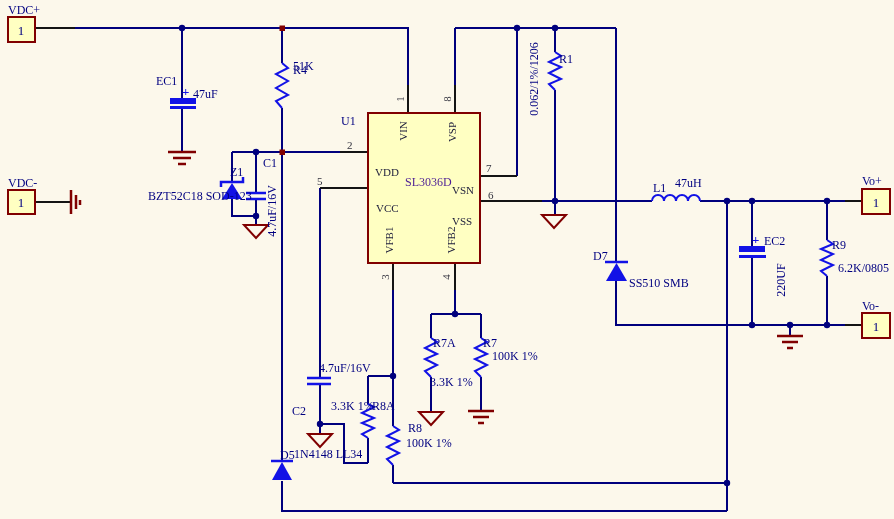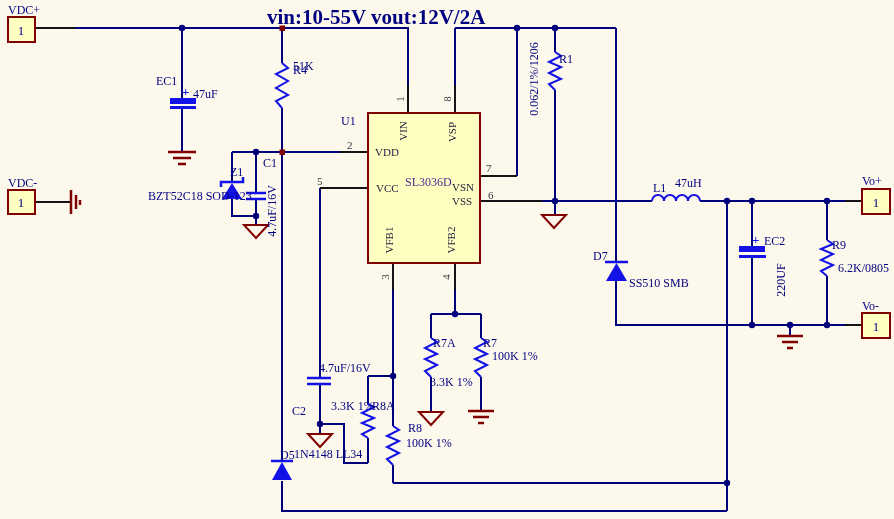--- a/index.html
+++ b/index.html
@@ -31,21 +31,21 @@
     position:absolute;
     font:bold 21px "Liberation Serif",serif;
     color:#000080;
     white-space:nowrap;
     line-height:1;
   }
   .pinname{
     position:absolute;
     font:11px "Liberation Serif",serif;
     color:#1b1b3a;
-    white-space:nowrap;line-height:1;
+    white-space:nowrap;line-height:1;margin-top:20px;
   }
   .vpinname{
     position:absolute;
     font:11px "Liberation Serif",serif;
     color:#1b1b3a;
     white-space:nowrap;line-height:1;
     transform:translate(-50%,-50%) rotate(-90deg);
   }
   .pinnum{
     position:absolute;
@@ -259,21 +259,20 @@
     <circle cx="752" cy="325" r="3.2"></circle>
     <circle cx="790" cy="325" r="3.2"></circle>
     <circle cx="827" cy="325" r="3.2"></circle>
   </g>
   <g fill="#800000">
     <rect x="279.5" y="25.5" width="5.5" height="5.5"></rect>
     <rect x="279.5" y="149.5" width="5.5" height="5.5"></rect>
   </g>
 </svg>
 
-<span class="title" style="left:267px;top:7px">vin:10-55V vout:12V/2A</span>
 
 <span class="lbl" style="left:8px;top:4px">VDC+</span>
 <span class="portnum" style="left:21px;top:30px">1</span>
 <span class="lbl" style="left:8px;top:177px">VDC-</span>
 <span class="portnum" style="left:21px;top:202px">1</span>
 <span class="lbl" style="left:862px;top:175px">Vo+</span>
 <span class="portnum" style="left:876px;top:202px">1</span>
 <span class="lbl" style="left:862px;top:300px">Vo-</span>
 <span class="portnum" style="left:876px;top:326px">1</span>
 
@@ -317,21 +316,21 @@
 <span class="lbl" style="left:280px;top:449px">D5</span>
 <span class="lbl" style="left:294px;top:448px">1N4148 LL34</span>
 
 <span class="lbl" style="left:341px;top:115px">U1</span>
 <span class="partname" style="left:405px;top:176px">SL3036D</span>
 
 <span class="vpinname" style="left:403px;top:131px">VIN</span>
 <span class="vpinname" style="left:452px;top:132px">VSP</span>
 <span class="pinname" style="left:375px;top:147px">VDD</span>
 <span class="pinname" style="left:376px;top:183px">VCC</span>
-<span class="pinname" style="left:452px;top:182px">VSN</span>
+<span class="pinname" style="left:452px;top:165px">VSN</span>
 <span class="pinname" style="left:452px;top:196px">VSS</span>
 <span class="vpinname" style="left:389px;top:240px">VFB1</span>
 <span class="vpinname" style="left:451px;top:240px">VFB2</span>
 
 <span class="vpinnum" style="left:400px;top:99px">1</span>
 <span class="vpinnum" style="left:447px;top:99px">8</span>
 <span class="pinnum" style="left:347px;top:140px">2</span>
 <span class="pinnum" style="left:317px;top:176px">5</span>
 <span class="pinnum" style="left:486px;top:163px">7</span>
 <span class="pinnum" style="left:488px;top:190px">6</span>

